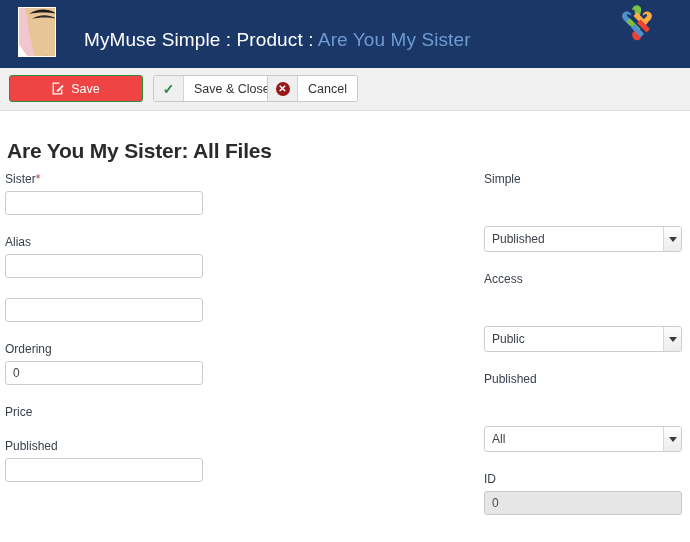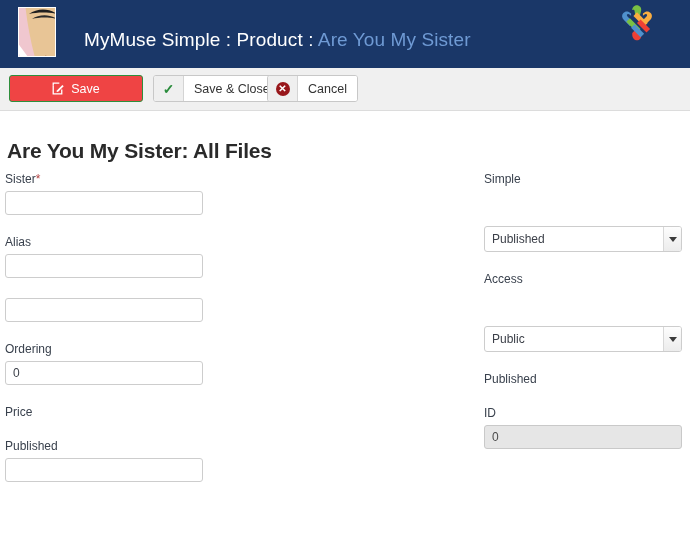--- a/index.html
+++ b/index.html
@@ -378,20 +378,26 @@
     <div class="select-wrap">
       <div class="select-box">Public</div>
       <div class="select-arrow-btn">
           <span class="caret"></span>
         </div>
     </div>
   </div>
 
   <div class="field">
     <label class="field-label">Published</label>
+    <div class="select-wrap">
+      <div class="select-box">All</div>
+      <div class="select-arrow-btn">
+          <span class="caret"></span>
+        </div>
+    </div>
   </div>
 
   <div class="field">
     <label class="field-label">ID</label>
     <input class="text-input disabled" type="text" readonly="" value="0" style="">
   </div>
 
 </div>
 
 </body></html>

